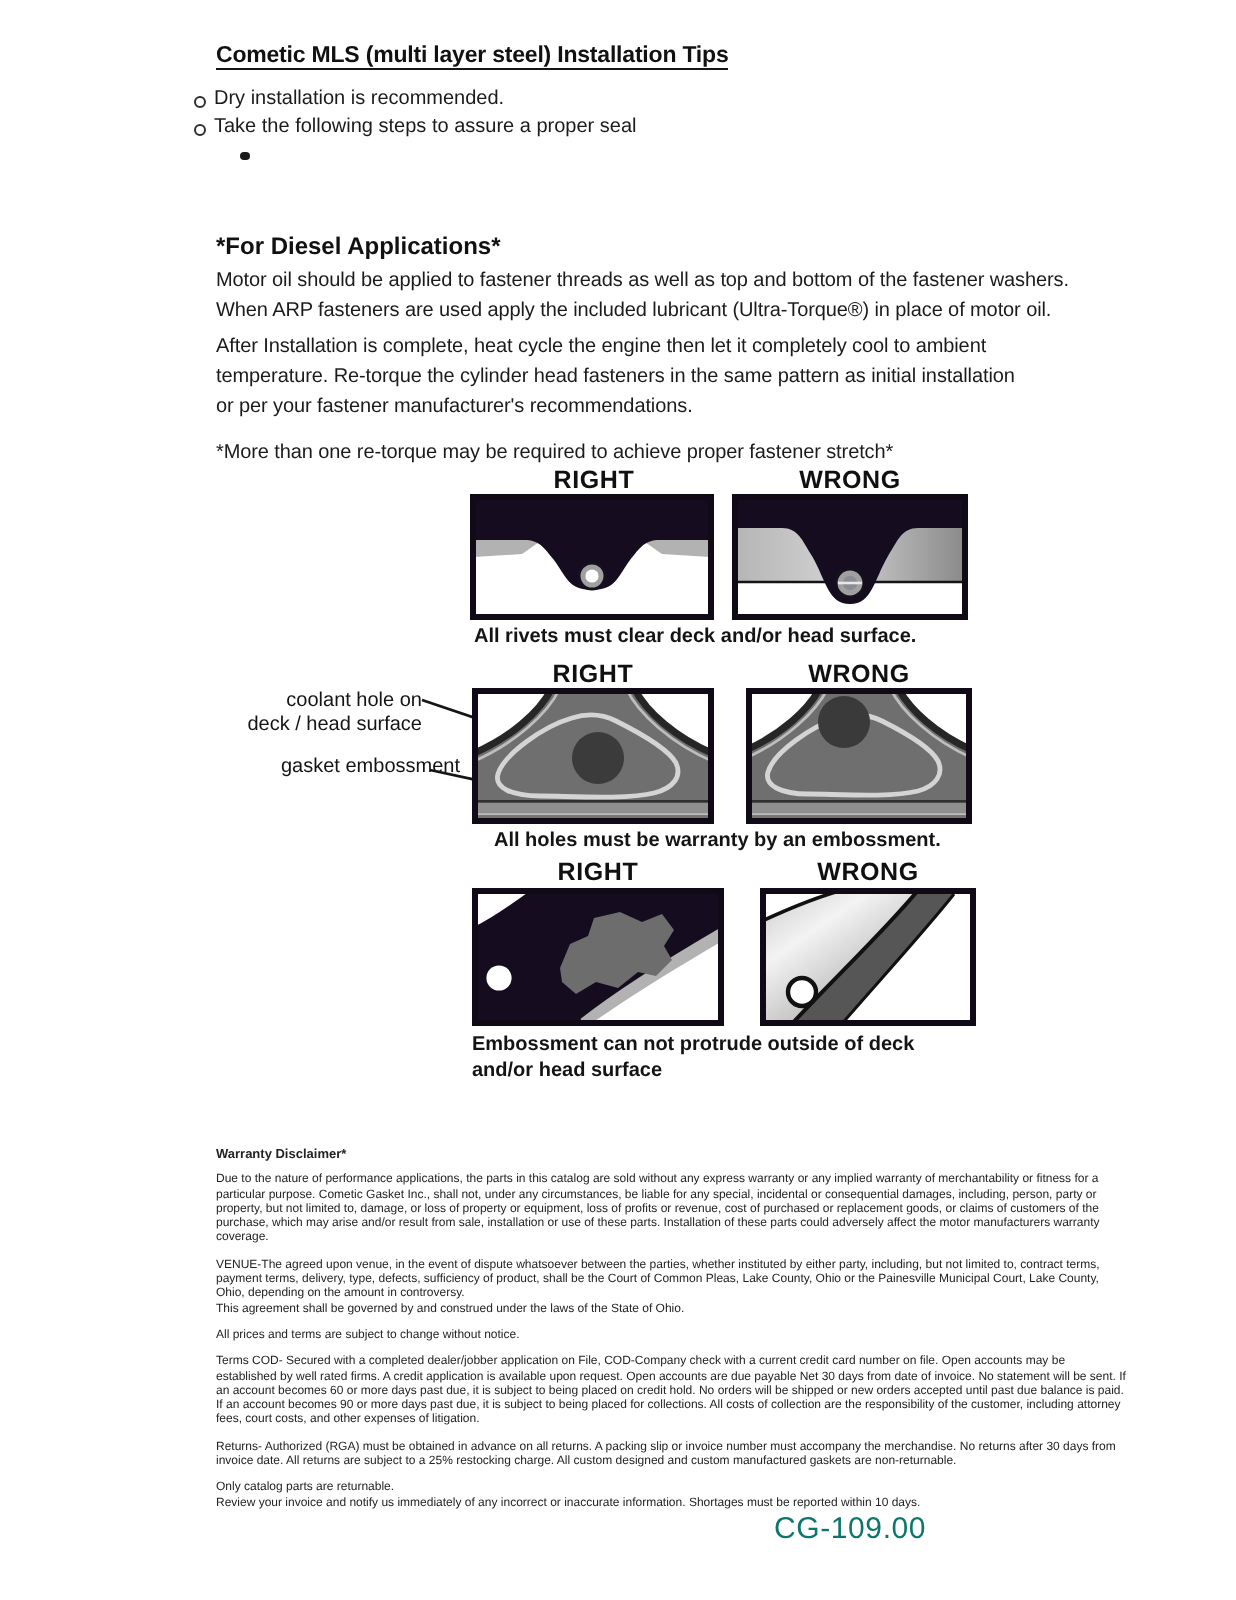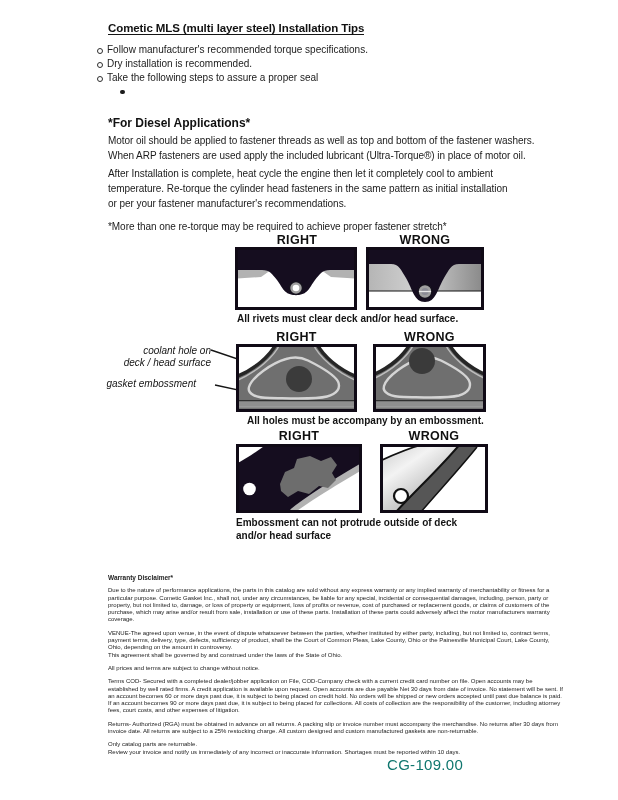--- a/index.html
+++ b/index.html
@@ -18,37 +18,33 @@
   .marker-o{flex:0 0 auto;width:4px;height:4px;border:1px solid #2e2e2e;border-radius:50%;margin:4.5px 4px 0 0;}
   .marker-f{flex:0 0 auto;width:4.5px;height:4.5px;background:#1b1b1b;border-radius:50%;margin:4.5px 4px 0 0;}
   .diesel-heading{left:108px;top:116px;font-size:12px;font-weight:bold;color:#111;white-space:nowrap;}
   .para{left:108px;width:505px;font-size:10px;line-height:15px;white-space:pre-line;letter-spacing:-0.05px;}
   .para.p1{top:133px;}
   .para.p2{top:166px;}
   .para.note{top:219px;white-space:nowrap;}
   .dlabel{font-size:12.5px;font-weight:700;text-align:center;color:#101010;letter-spacing:0.3px;}
   .r1{top:233px;} .r2{top:330px;} .r3{top:429px;}
   .caption{font-weight:700;font-size:10px;line-height:12.5px;white-space:pre-line;color:#141414;}
-  .side-label{font-size:10px;line-height:11.5px;text-align:right;white-space:pre-line;color:#141414;font-style:italic;}
+  .side-label{font-size:10px;line-height:11.5px;text-align:right;white-space:pre-line;color:#141414;}
   .smallprint{left:108px;top:574px;width:455px;font-size:6px;line-height:7.3px;color:#232323;}
   .smallprint .sp-head{font-size:6.5px;font-weight:bold;margin:0 0 6px 0;}
   .smallprint p{margin:0 0 6px 0;white-space:pre-line;}
   .part-code{left:387px;top:756px;font-size:15px;letter-spacing:0.3px;color:#0f766e;white-space:nowrap;}
   svg{display:block;}
 </style>
 </head>
 <body>
 
 <div class="abs doc-title">Cometic MLS (multi layer steel) Installation Tips</div>
 
 <div class="abs bullets">
-  <div class="bullet-line">
-    <span class="marker-o"></span>
-    <span>Follow manufacturer's recommended torque specifications.</span>
-  </div>
   <div class="bullet-line">
     <span class="marker-o"></span>
     <span>Dry installation is recommended.</span>
   </div>
   <div class="bullet-line">
     <span class="marker-o"></span>
     <span>Take the following steps to assure a proper seal</span>
   </div>
   <div class="bullet-line sub">
     <span class="marker-f"></span>
@@ -95,21 +91,21 @@
   <rect x="1.5" y="1.5" width="115" height="60" fill="none" stroke="#100a16" stroke-width="3"></rect>
 </svg>
 
 <div class="abs caption" style="left:237px;top:313px;">All rivets must clear deck and/or head surface.</div>
 
 <div class="abs dlabel r2" style="left:236px;width:121px;">RIGHT</div>
 <div class="abs dlabel r2" style="left:373px;width:113px;">WRONG</div>
 
 <div class="abs side-label" style="left:95px;top:345px;width:116px;">coolant hole on
 deck / head surface</div>
-<div class="abs side-label" style="left:78px;top:378px;width:118px;">gasket embossment</div>
+<div class="abs side-label" style="left:112px;top:378px;width:118px;">gasket embossment</div>
 
 <svg class="abs" style="left:120px;top:332px;" width="185" height="72" viewBox="0 0 185 72">
   <line x1="91" y1="18" x2="180" y2="48" stroke="#151515" stroke-width="1.4"></line>
   <line x1="95" y1="53" x2="146" y2="64" stroke="#151515" stroke-width="1.4"></line>
 </svg>
 
 <svg class="abs" style="left:236px;top:344px;" width="121" height="68" viewBox="0 0 121 68">
   <rect width="121" height="68" fill="#6f6f6f"></rect>
   <path d="M0,0 H40 C34,12 19,25 0,33 Z" fill="#ffffff"></path>
   <path d="M40,0 C34,12 19,25 0,33" stroke="#262626" stroke-width="3.5" fill="none"></path>
@@ -136,21 +132,21 @@
   <path d="M72,0 C78,12 93,26 113,35" stroke="#bdbdbd" stroke-width="1.4" fill="none"></path>
   <rect x="2" y="56" width="109" height="1.4" fill="#303030"></rect>
   <rect x="2" y="57.4" width="109" height="5.2" fill="#8f8f8f"></rect>
   <rect x="2" y="62.6" width="109" height="1" fill="#bdbdbd"></rect>
   <rect x="2" y="63.6" width="109" height="2.9" fill="#757575"></rect>
   <path d="M31,53 C18,53 9,49 11,42 C14,32 33,19 46,15 C54,12.5 61,13 68,16.5 C77,21 92,29 96,36.5 C99,43 95,49 86,51.5 C72,55 45,53 31,53 Z" stroke="#d4d4d4" stroke-width="2.4" fill="none"></path>
   <circle cx="49" cy="17" r="13" fill="#3a3a3a"></circle>
   <rect x="1.5" y="1.5" width="110" height="65" fill="none" stroke="#100a16" stroke-width="3"></rect>
 </svg>
 
-<div class="abs caption" style="left:247px;top:415px;">All holes must be accompany by an embossment.</div>
+<div class="abs caption" style="left:247px;top:415px;">All holes must be warranty by an embossment.</div>
 
 <div class="abs dlabel r3" style="left:236px;width:126px;">RIGHT</div>
 <div class="abs dlabel r3" style="left:380px;width:108px;">WRONG</div>
 
 <svg class="abs" style="left:236px;top:444px;" width="126" height="69" viewBox="0 0 126 69">
   <rect width="126" height="69" fill="#150d1f"></rect>
   <path d="M126,24 C102,38 76,54 57,69" stroke="#b2b2b2" stroke-width="9" fill="none"></path>
   <path d="M126,26 C102,40 76,56 58,69 H126 Z" fill="#ffffff"></path>
   <path d="M0,0 H31 C20,8 10,15 0,20 Z" fill="#ffffff"></path>
   <path d="M44,40 L49,28 58,24 61,15 74,12 85,17 95,13 101,21 96,29 100,36 92,44 83,42 73,50 62,47 52,53 45,47 Z" fill="#6d6d6d"></path>

